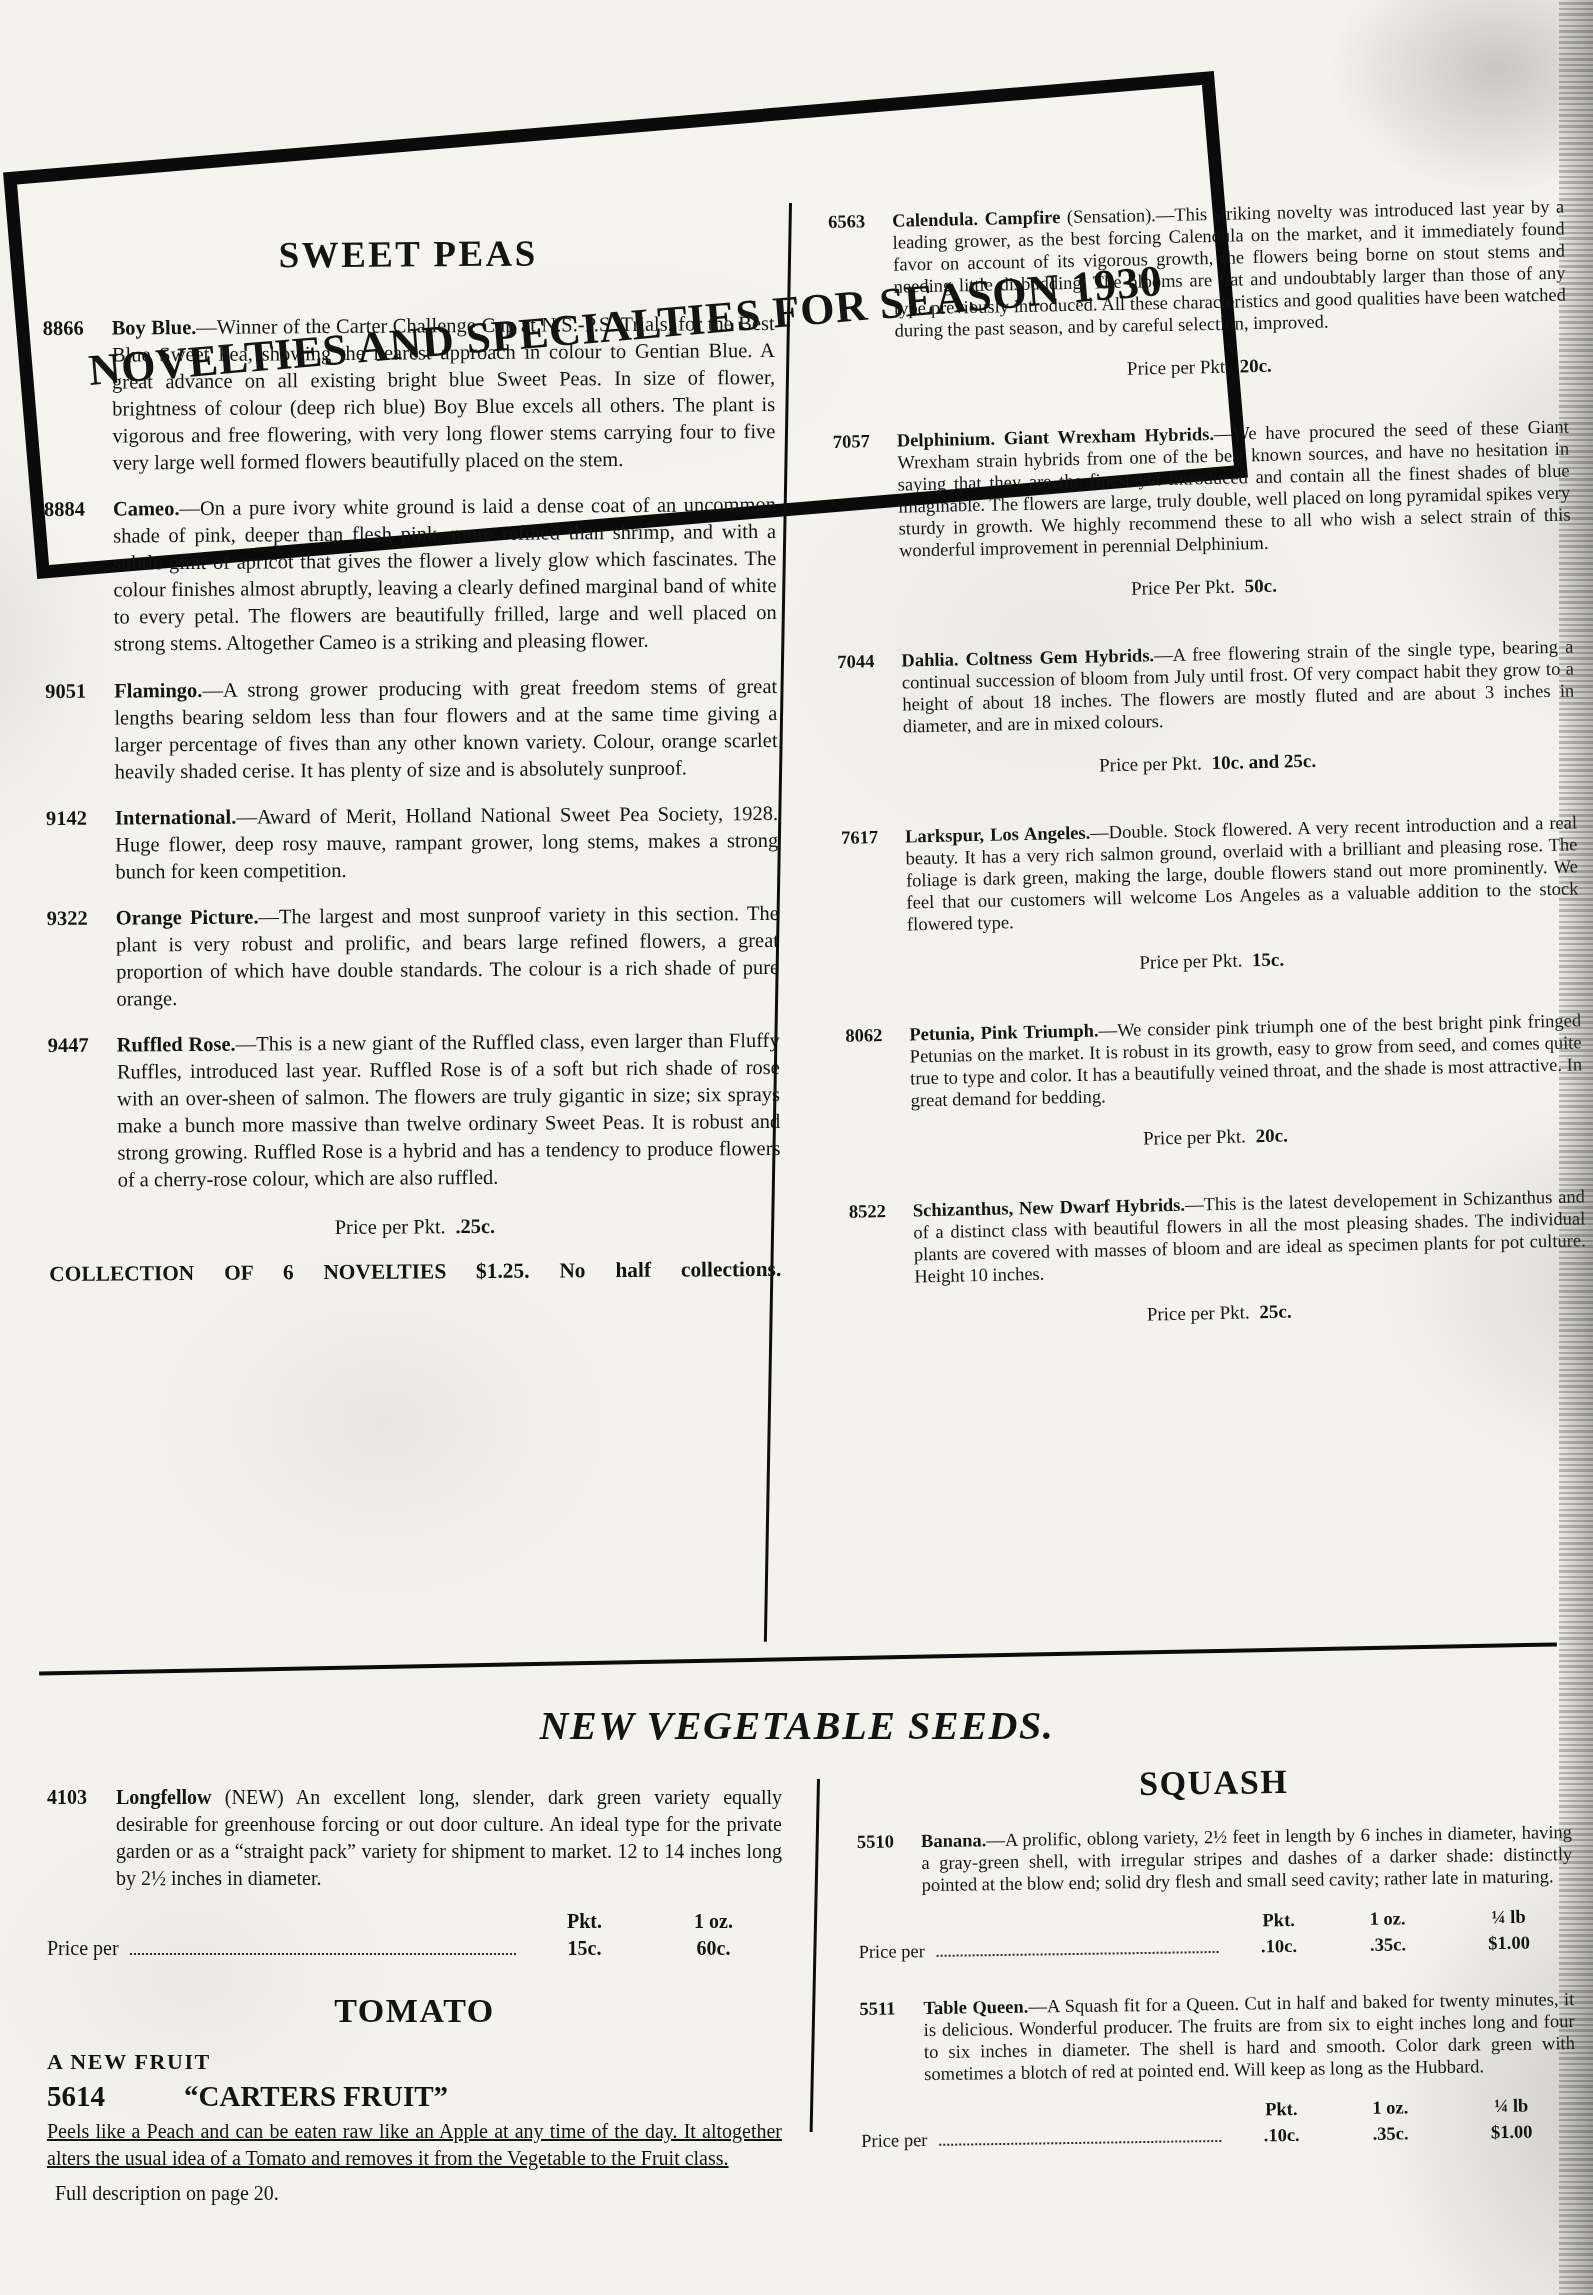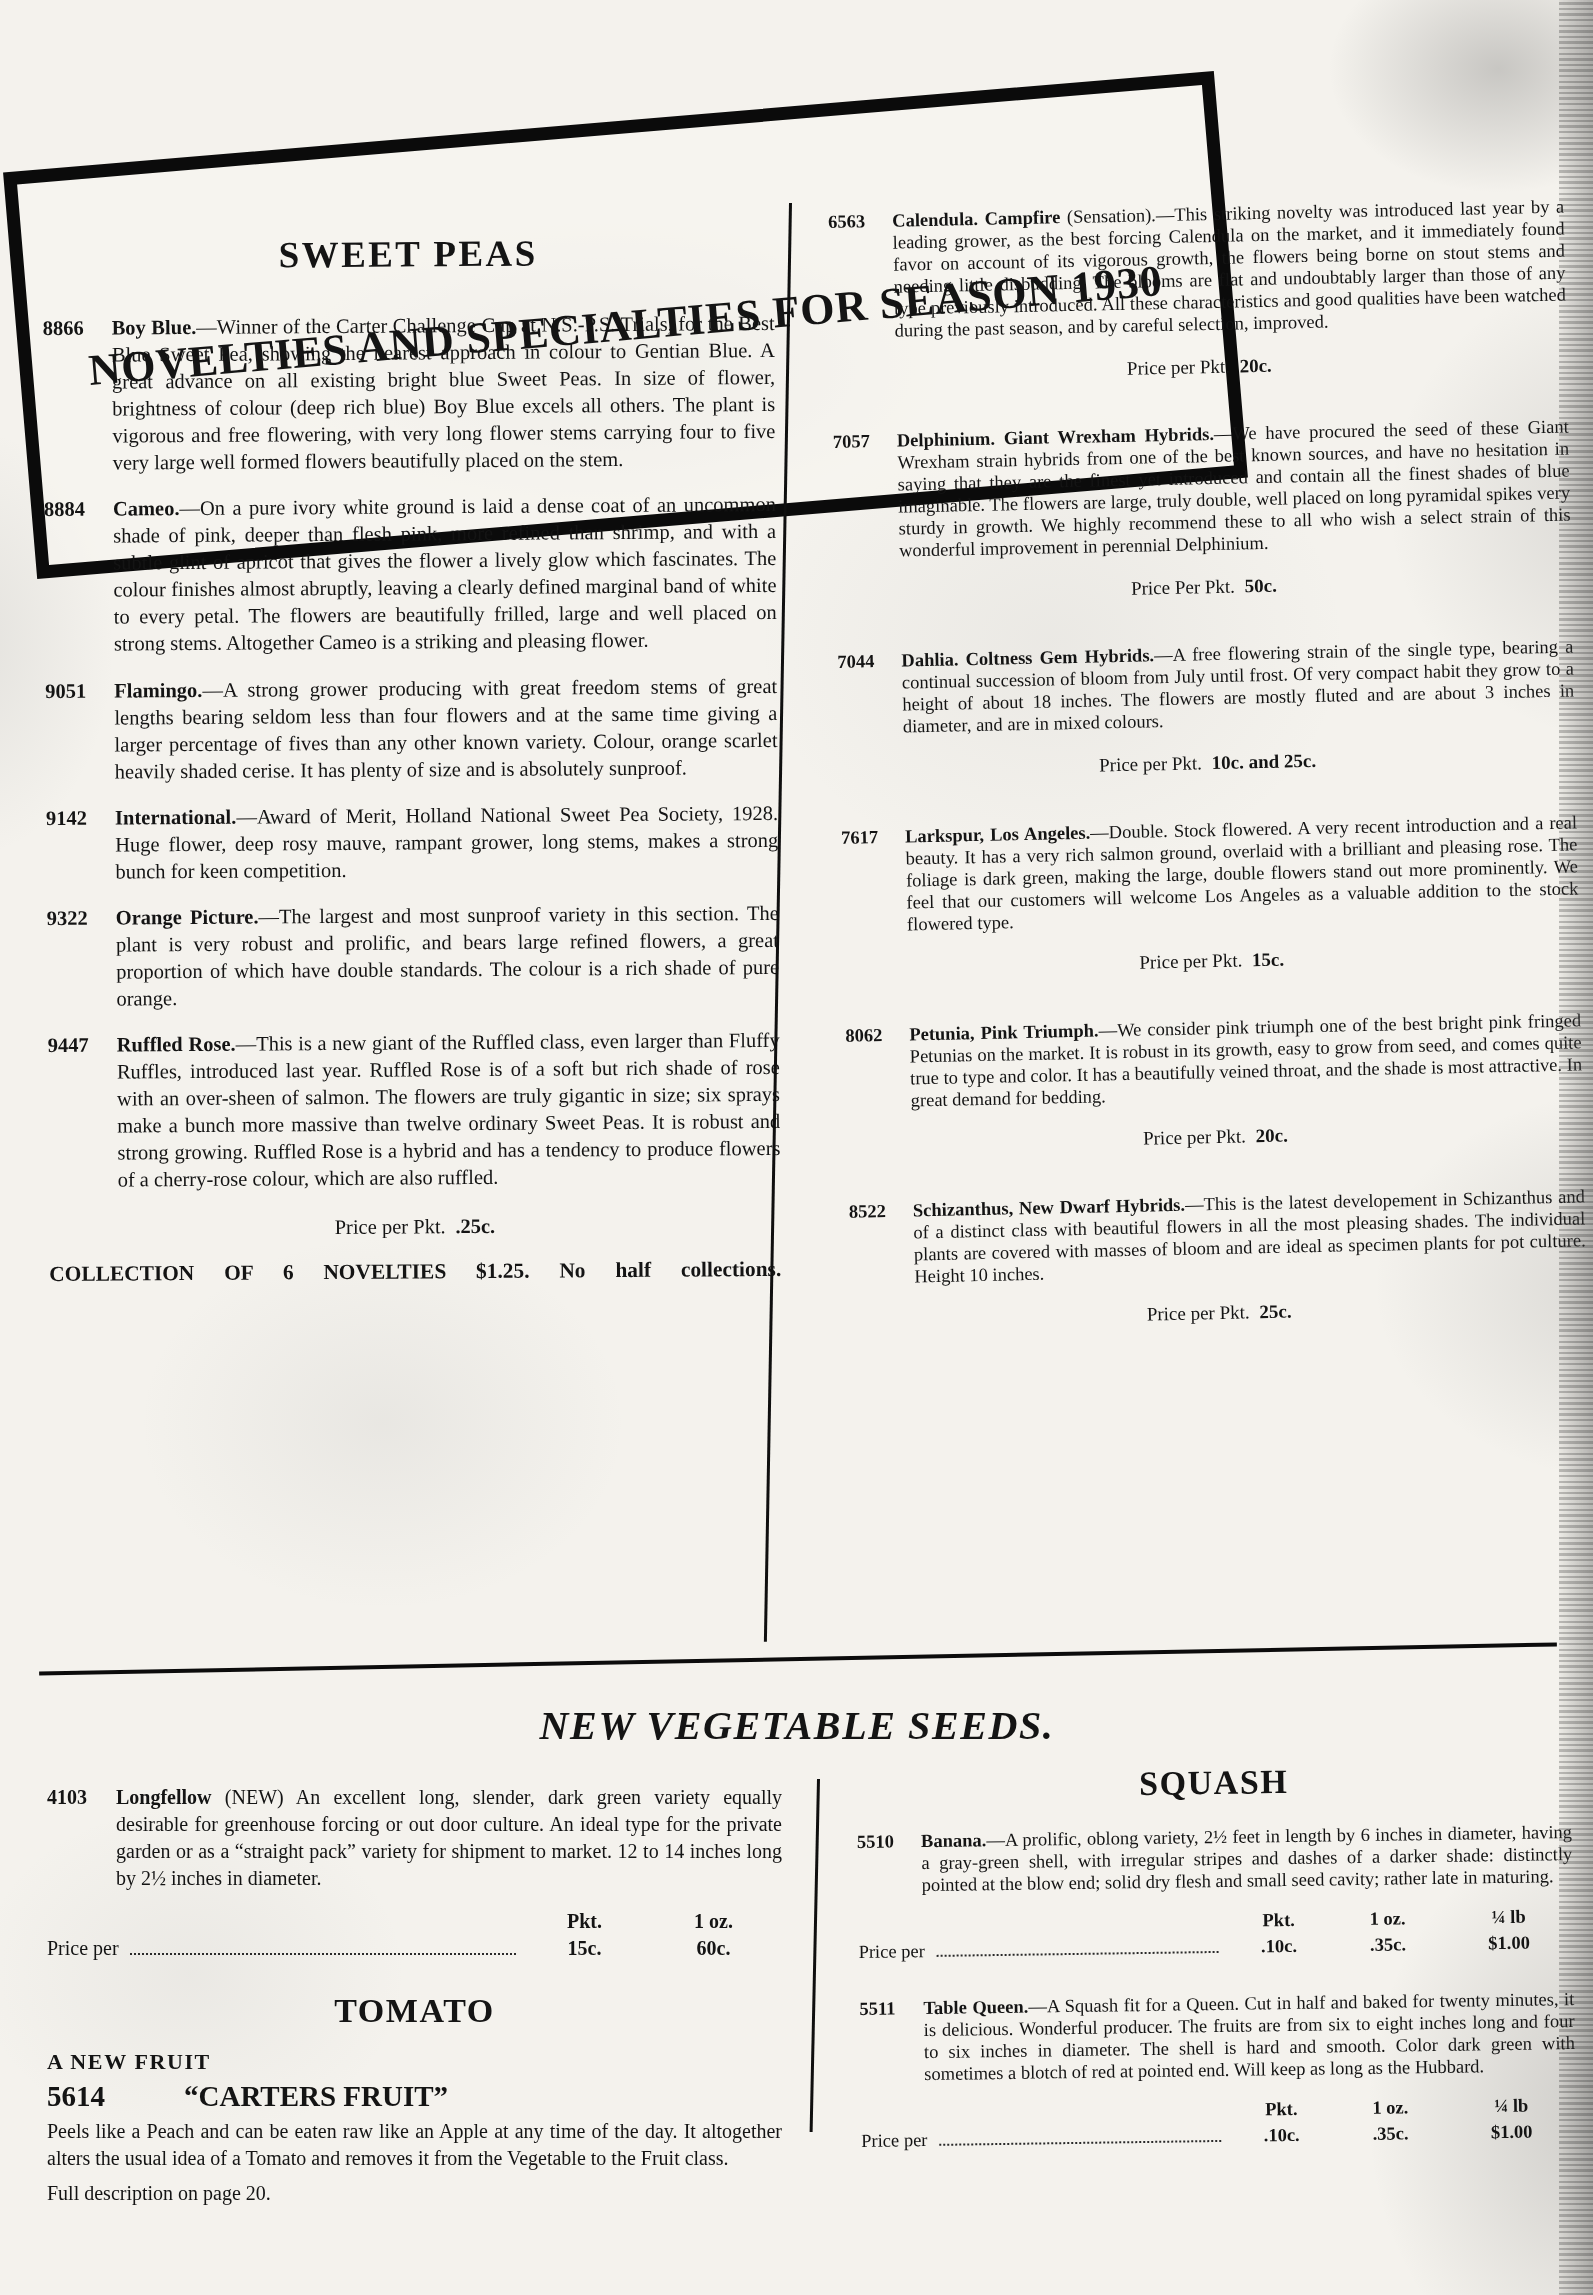--- a/index.html
+++ b/index.html
@@ -75,22 +75,22 @@
   .pt2{grid-template-columns:1fr 121px 137px;}
   .pt3{grid-template-columns:1fr 105px 113px 129px;}
   .pt-h{text-align:center;font-weight:bold;}
   .pt-v{text-align:center;font-weight:bold;}
   .pt-label{display:flex;align-items:baseline;}
   .pt-label .leader{flex:1;border-bottom:2.4px dotted #2a2a2a;margin:0 8px 5.6px 11.3px;height:0.8px;}
   .tomato-heading{margin:31px 0 19.3px;text-align:center;font-size:34px;font-weight:bold;letter-spacing:1.6px;}
   .subhead{font-size:22px;font-weight:bold;letter-spacing:1.6px;}
   .fruit-row{display:grid;grid-template-columns:137px 1fr 137px;font-weight:bold;font-size:29px;margin-top:4.8px;}
   .fruit-name{text-align:left;}
-  .tomato-text{text-align:justify;font-size:20px;line-height:27px;margin-top:4.8px;}
-  .footnote{font-size:20px;margin-top:9.7px;}
+  .tomato-text{text-align:justify;font-size:20px;line-height:27px;margin-top:4.8px;text-decoration:underline;}
+  .footnote{font-size:20px;margin-top:9.7px;margin-left:8px;}
   .divider-veg{position:absolute;left:817px;top:1779px;width:3.2px;height:353px;background:#0f0f0f;transform:rotate(1.2deg);transform-origin:top center;}
   .col-right-veg{position:absolute;left:856px;top:1769px;width:715px;transform:rotate(-0.8deg);transform-origin:top left;}
   .col-right-veg .entry{font-size:18.5px;line-height:22px;}
   .col-right-veg .entry .num{flex:0 0 64px;}
   .col-right-veg .entry .body{flex:1;}
   .col-right-veg .price-table{font-size:18.5px;margin-top:19.3px;margin-bottom:34px;}
 </style>
 </head>
 <body>
 

